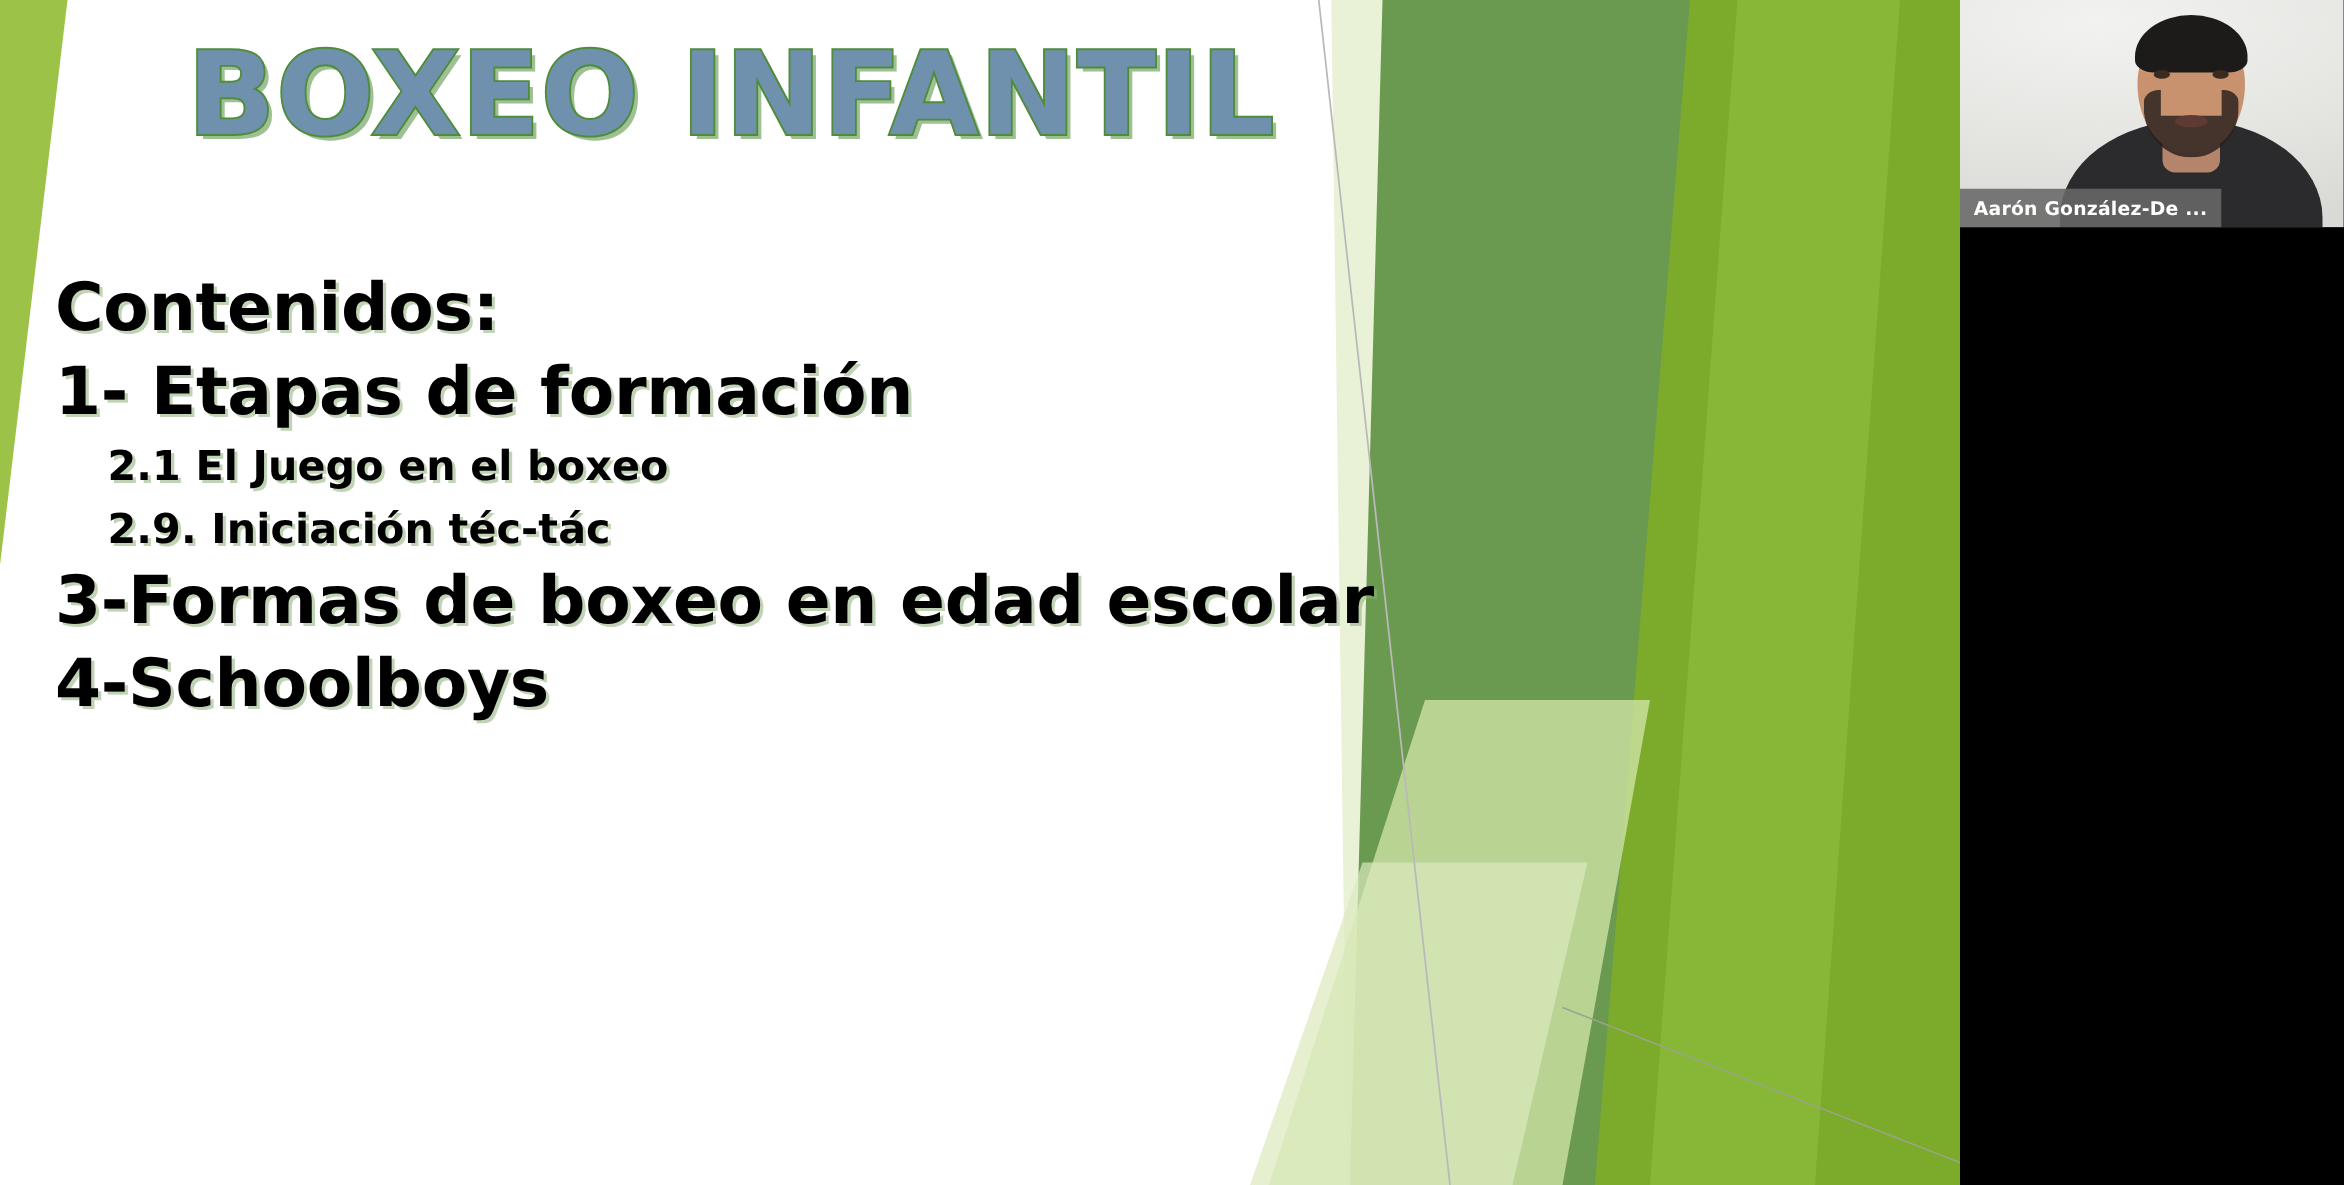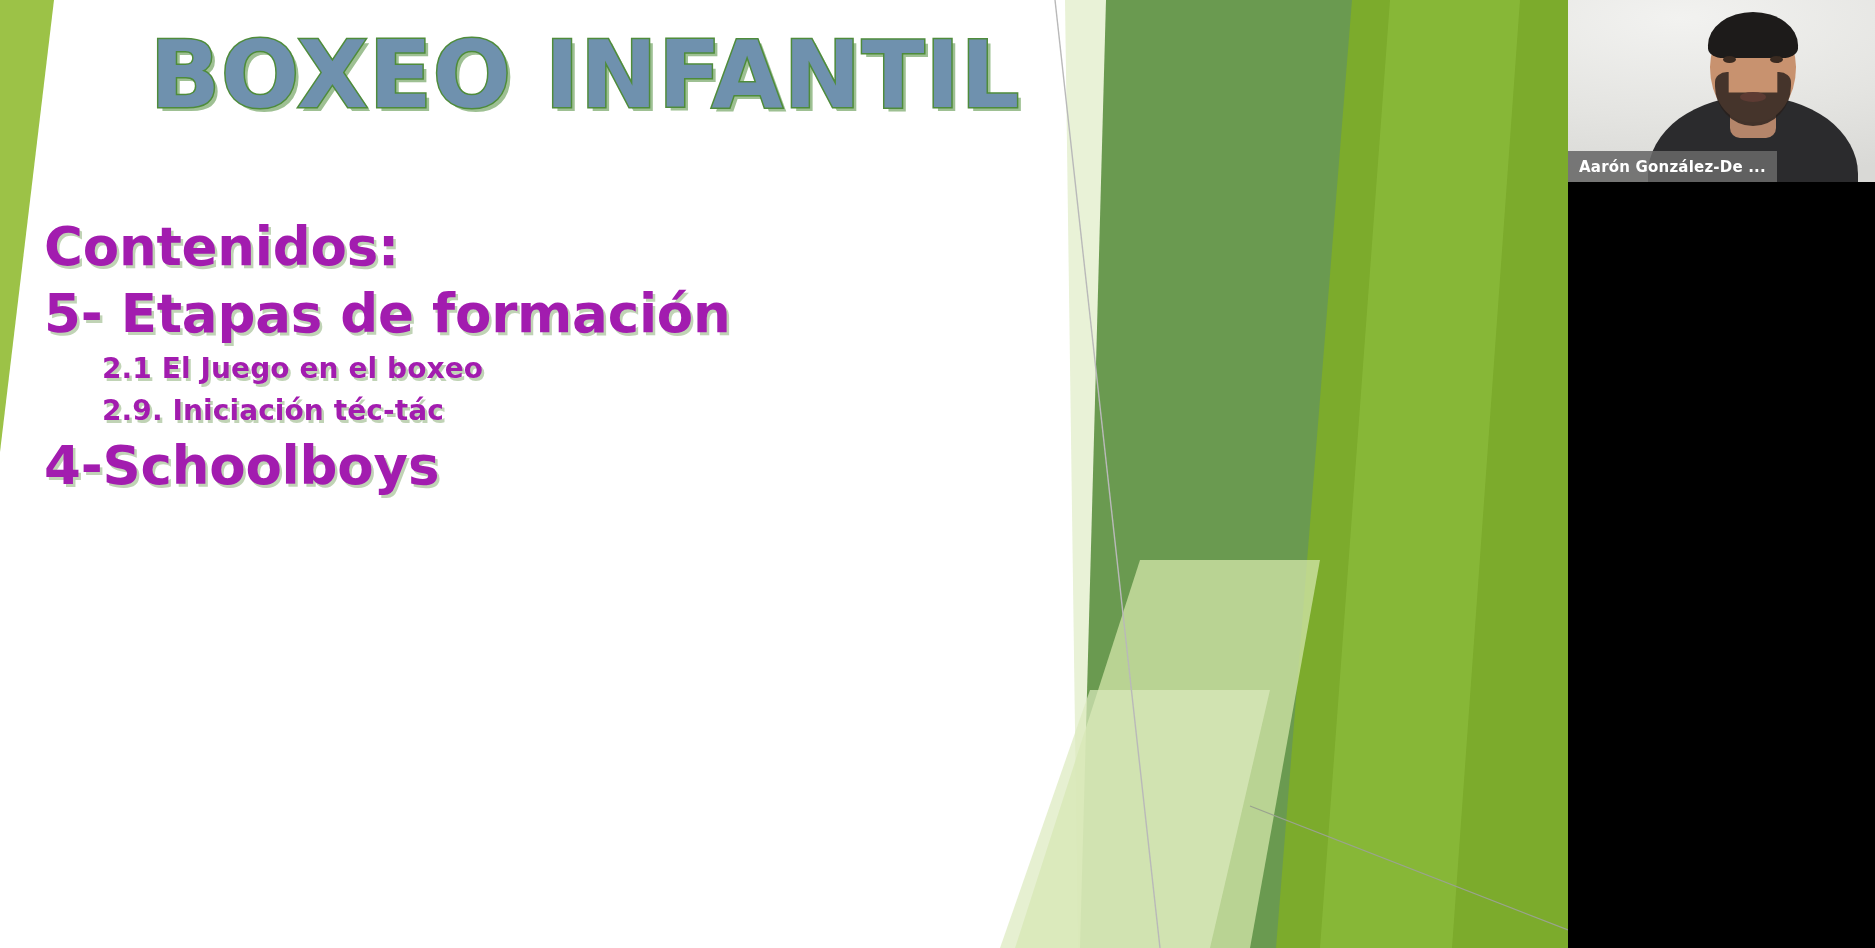--- a/index.html
+++ b/index.html
@@ -51,37 +51,37 @@
   }
 
   
   #slide-body {
     position: absolute;
     left: 44px;
     top: 214px;
     width: 1120px;
   }
   .body-line {
-    color: #a21caf;
+    color: #000000;
     font-weight: 700;
     text-shadow: 2.5px 2.5px 0 rgba(140,175,120,0.55);
     white-space: pre-wrap;
   }
   .lvl-1 {
     font-size: 53px;
     line-height: 1.26;
     letter-spacing: -0.2px;
   }
   .lvl-1.wrap {
     line-height: 1.26;
   }
   .lvl-2 {
-    font-size: 28px;
+    font-size: 33px;
     line-height: 1.52;
-    margin-left: 58px;
+    margin-left: 42px;
     letter-spacing: 0.1px;
   }
 
   
   #video-tile {
     position: absolute;
     left: 1568px;
     top: 0;
     width: 307px;
     height: 948px;
@@ -220,27 +220,28 @@
 
       <polyline points="1055,0 1160,948" fill="none" stroke="#b9b9b9" stroke-width="1.4"></polyline>
       <polyline points="1250,806 1568,930" fill="none" stroke="#9aa38f" stroke-width="1.2"></polyline>
     </svg>
 
     <div id="slide-title">BOXEO INFANTIL</div>
 
     <div id="slide-body">
       <div class="body-line lvl-1">Contenidos:</div>
 
-      <div class="body-line lvl-1">5- Etapas de formación</div>
+      <div class="body-line lvl-1">1- Etapas de formación</div>
 
 
       <div class="body-line lvl-2">2.1 El Juego en el boxeo</div>
 
       <div class="body-line lvl-2">2.9. Iniciación téc-tác</div>
 
+      <div class="body-line lvl-1">3-Formas de boxeo en edad escolar</div>
 
       <div class="body-line lvl-1">4-Schoolboys</div>
 
     </div>
   </div>
 
   <div id="video-tile">
 
     <div id="video-frame">
       <div id="video-wall"></div>

